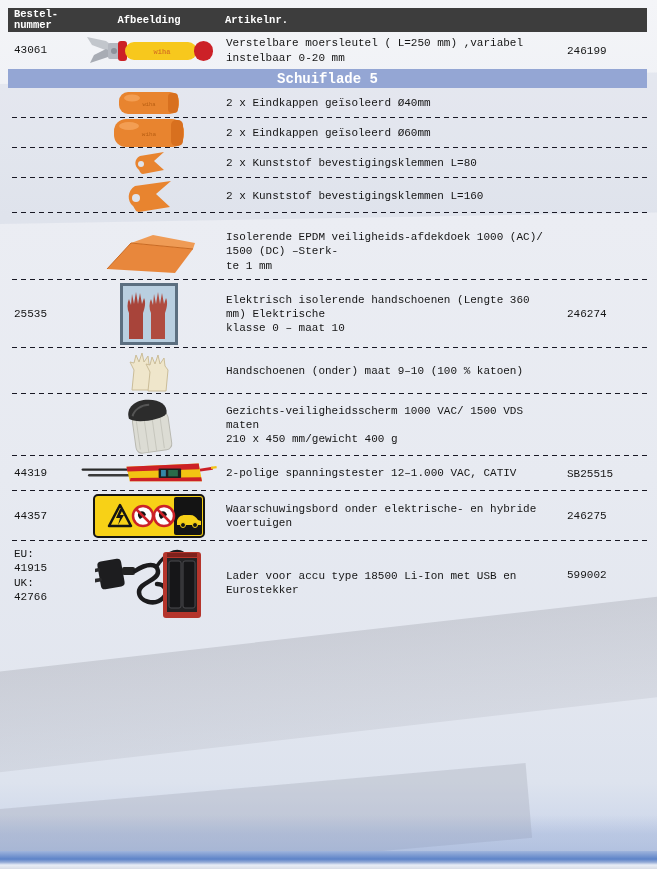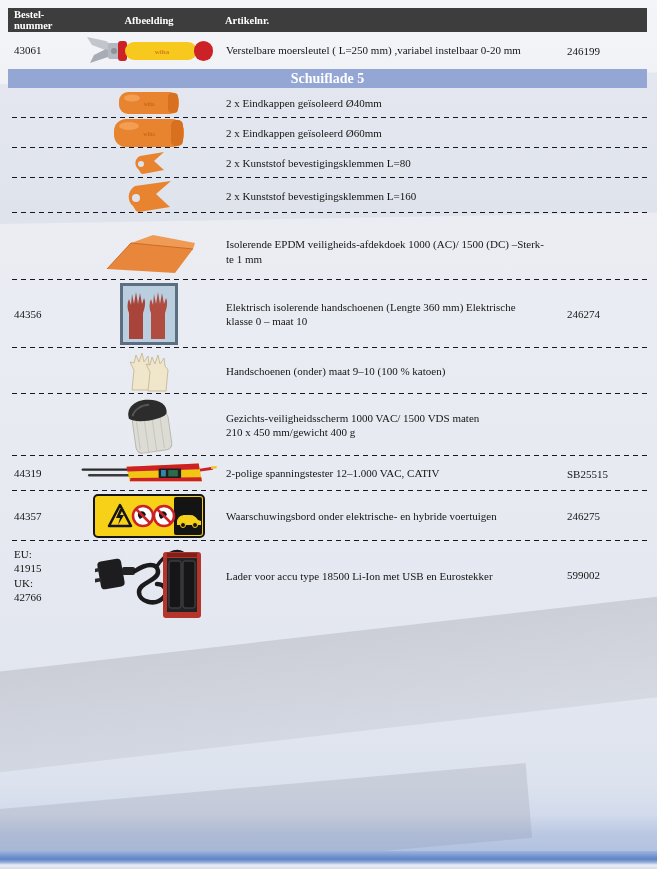--- a/index.html
+++ b/index.html
@@ -1,18 +1,18 @@
 <!DOCTYPE html>
 <html><head>
 <meta charset="utf-8">
 <style>
   html,body{margin:0;padding:0;}
   .page{
     position:relative; width:657px; height:869px; overflow:hidden;
-    font-family:Liberation Serif, serif; color:#151515;
+    font-family:Liberation Mono, monospace; color:#151515;
     background:linear-gradient(180deg,#f4f5f8 0%,#ebedf3 25%,#e7eaf1 55%,#e2e6ef 80%,#dde3ee 90%,#ccd6ea 96%,#eef1f6 100%);
   }
   .band{position:absolute; pointer-events:none;}
   .band1{top:78px; left:-50px; width:780px; height:140px; background:rgba(150,160,190,0.13); transform:rotate(-1deg);}
   .band2{top:632px; left:-70px; width:840px; height:100px; background:linear-gradient(rgba(148,150,160,0.30),rgba(148,150,160,0.16)); transform:rotate(-6.5deg);}
   .band3{top:790px; left:-90px; width:620px; height:75px; background:rgba(150,156,170,0.28); transform:rotate(-5deg);}
   .bottom-glow{position:absolute; left:0; right:0; bottom:12px; height:42px;
     background:linear-gradient(180deg, rgba(130,155,205,0) 0%, rgba(130,155,205,0.55) 100%);}
   .bottom-bar{position:absolute; left:0; right:0; bottom:0; height:18px;
     background:linear-gradient(180deg,#9fb4dc 0%,#5d83c8 45%,#93aad6 62%,#e8edf6 78%,#d9dde6 100%);}
@@ -142,21 +142,21 @@
       <path d="M30 14 L52 6 L94 14 L92 20 Z" fill="#ef9b55"></path>
       <path d="M6 40 L30 14 L92 20 L74 44 Z" fill="#e8873c"></path>
       <path d="M6 40 L30 14 L92 20" fill="none" stroke="#c96a22" stroke-width="1"></path>
     </svg>
           </div>
     <div class="cell c-descr">Isolerende EPDM veiligheids-afdekdoek 1000 (AC)/ 1500 (DC) –Sterk-
 te 1 mm</div>
     <div class="cell c-art"></div>
   </div>
         <div class="row sep-dashed" style="height: 68px;">
-    <div class="cell c-bestel">44356</div>
+    <div class="cell c-bestel">25535</div>
     <div class="cell c-img">
             <svg width="58" height="62" viewBox="0 0 58 62">
       <rect x="0" y="0" width="58" height="62" fill="#5c6f80"></rect>
       <rect x="3" y="3" width="52" height="56" fill="#b9cfe0"></rect>
       <path d="M9 56 V30 C7 26 7 20 9 16 L11 22 L12 11 L14 21 L16 9 L18 21 L20 10 L22 21 L24 15 C26 19 25 25 23 30 V56 Z" fill="#a8443a"></path>
       <path d="M31 56 V30 C29 26 29 20 31 16 L33 22 L34 11 L36 21 L38 9 L40 21 L42 10 L44 21 L46 15 C48 19 47 25 45 30 V56 Z" fill="#b04c40"></path>
     </svg>
           </div>
     <div class="cell c-descr">Elektrisch isolerende handschoenen  (Lengte  360 mm) Elektrische
 klasse 0 – maat 10</div>

